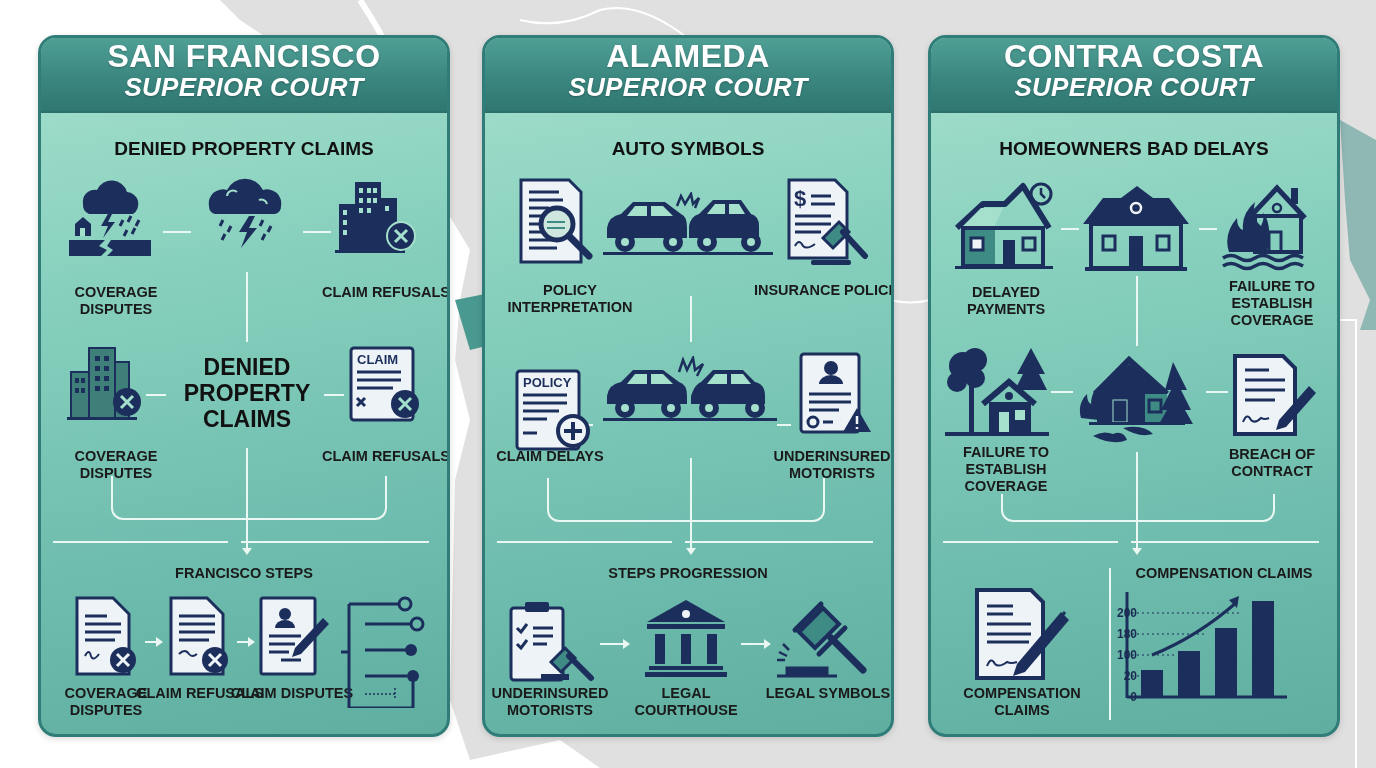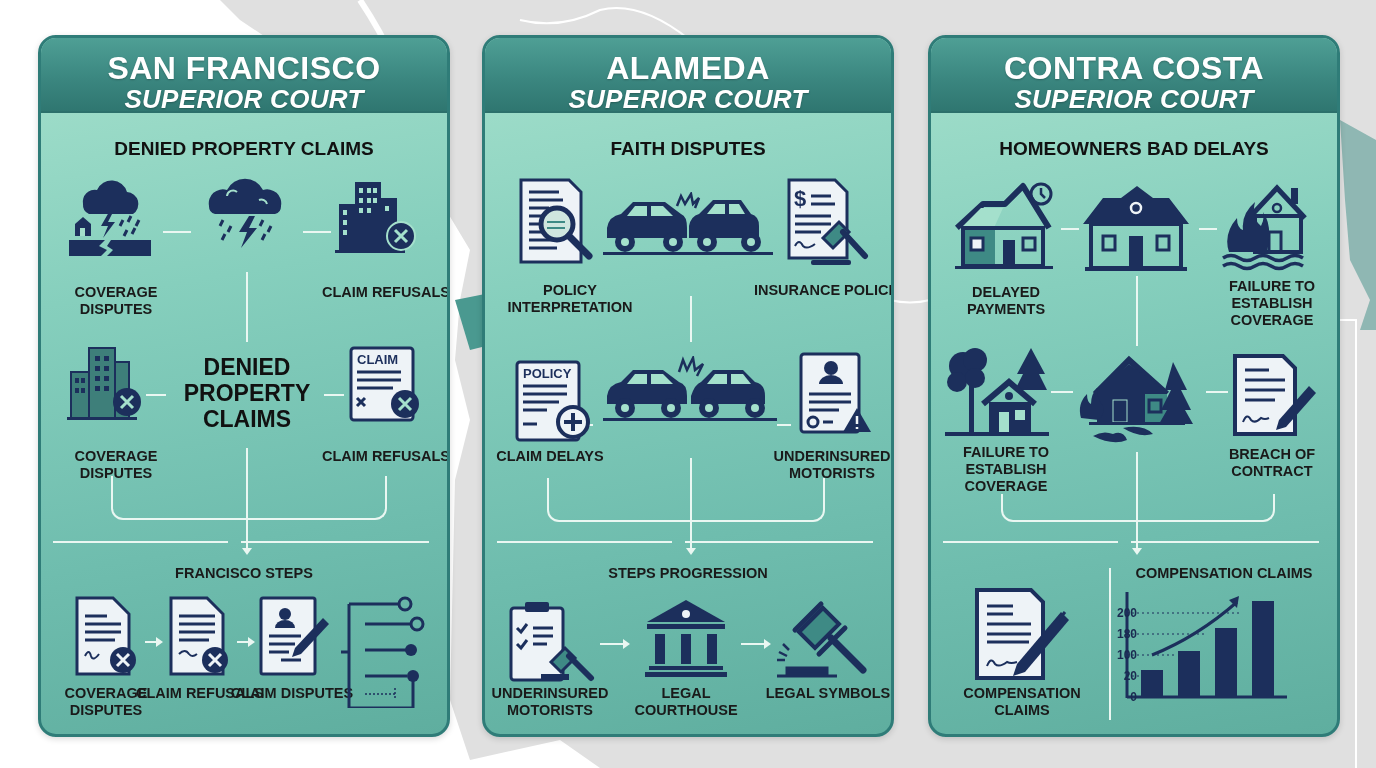--- a/index.html
+++ b/index.html
@@ -20,21 +20,20 @@
     background: linear-gradient(170deg, #a4e0cc 0%, #86cfbd 35%, #6fbdae 70%, #5fae9f 100%);
     overflow: hidden;
     z-index: 1;
     box-shadow: 0 2px 6px rgba(0,0,0,0.15);
   }
   .panel-header {
     height: 75px;
     background: linear-gradient(180deg, #4f9f95 0%, #3b8780 55%, #2f7670 100%);
     text-align: center;
     color: #ffffff;
-    padding-top: 12px;
     border-bottom: 2px solid #2c706b;
   }
   .panel-title {
     font-family: "Liberation Sans", sans-serif;
     font-weight: bold;
     font-size: 32px;
     letter-spacing: 0.5px;
     line-height: 36px;
     text-shadow: 0 1px 2px rgba(0,0,0,0.25);
   }
@@ -320,21 +319,21 @@
     <path d="M24,108 h30 M54,102 v10" stroke="#1c2f5c" stroke-width="1.5" stroke-dasharray="2,2"></path>
       </svg>
   </div>
 </div>
 
 <div class="panel" style="left:482px;">
   <div class="panel-header">
     <div class="panel-title">ALAMEDA</div>
     <div class="panel-subtitle">SUPERIOR COURT</div>
   </div>
-  <div class="section-title">FAITH DISPUTES</div>
+  <div class="section-title">AUTO SYMBOLS</div>
 
   <div class="line" style="left:205px;top:258px;width:2px;height:46px;"></div>
   <div class="line" style="left:94px;top:386px;width:14px;height:2px;"></div>
   <div class="line" style="left:292px;top:386px;width:14px;height:2px;"></div>
   <div class="line" style="left:205px;top:420px;width:2px;height:90px;"></div>
   <div class="bracket" style="left:62px;top:440px;width:278px;height:44px;"></div>
   <div class="line" style="left:12px;top:503px;width:175px;height:2px;"></div>
   <div class="line" style="left:200px;top:503px;width:188px;height:2px;"></div>
   <div class="arrow-down" style="left:201px;top:510px;"></div>
 
@@ -380,21 +379,21 @@
     <text x="13" y="30" font-family="Liberation Sans, sans-serif" font-weight="bold" font-size="22" fill="#1c2f5c">$</text>
     <path d="M30,20 h20 M30,28 h24 M14,40 h36 M14,48 h36 M14,56 h26" stroke="#1c2f5c" stroke-width="3"></path>
     <path d="M14,70 q4,-8 8,0 q4,4 12,-2" stroke="#1c2f5c" stroke-width="2" fill="none"></path>
     <path d="M42,62 l16,-16 l10,10 l-16,16z" fill="#3e8a85" stroke="#1c2f5c" stroke-width="3"></path>
     <path d="M62,56 l22,24" stroke="#1c2f5c" stroke-width="6" stroke-linecap="round"></path>
     <rect x="30" y="84" width="40" height="5" rx="2" fill="#1c2f5c"></rect>
       </svg>
   </div>
   <div class="label" style="left:268px;top:244px;">INSURANCE POLICIY</div>
 
-  <div class="icon" style="left:28px;top:320px;width:82px;height:86px;">
+  <div class="icon" style="left:28px;top:329px;width:82px;height:86px;">
     <svg viewBox="0 0 82 86">
         <rect x="4" y="4" width="62" height="78" rx="3" fill="#eef3f7" stroke="#1c2f5c" stroke-width="3"></rect>
     <text x="10" y="20" font-family="Liberation Sans, sans-serif" font-weight="bold" font-size="13" fill="#1c2f5c">POLICY</text>
     <path d="M10,28 h44 M10,36 h44 M10,44 h36 M10,52 h24 M10,66 h14" stroke="#1c2f5c" stroke-width="3"></path>
     <circle cx="60" cy="64" r="15" fill="#eef3f7" stroke="#1c2f5c" stroke-width="4"></circle>
     <path d="M60,55 v18 M51,64 h18" stroke="#1c2f5c" stroke-width="4"></path>
       </svg>
   </div>
   <div class="label" style="left:-10px;top:410px;">CLAIM DELAYS</div>
 

